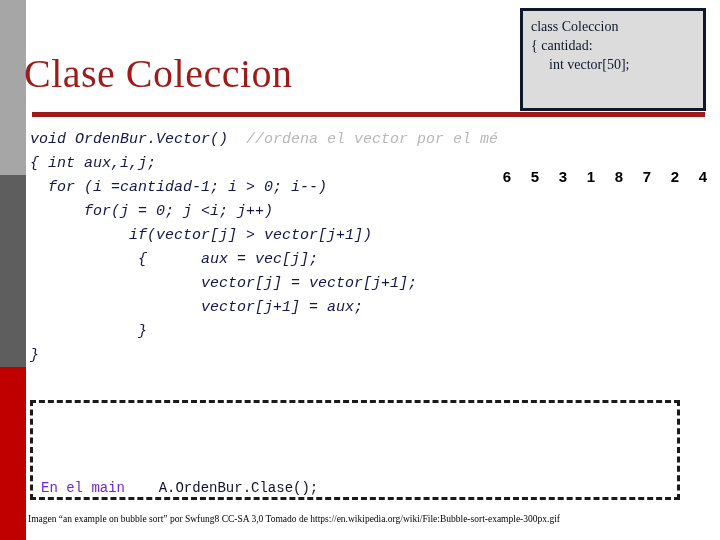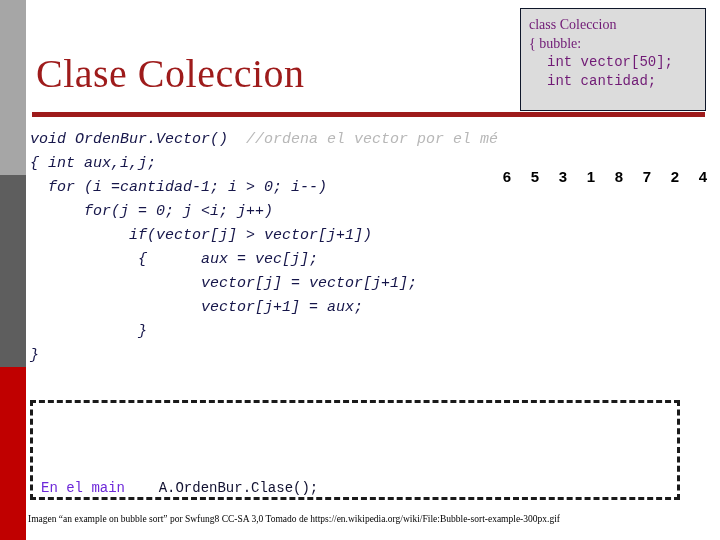--- a/index.html
+++ b/index.html
@@ -26,21 +26,21 @@
   #slide-sidebar .band {
     width: 100%;
   }
   .band-top    { height: 175px; background: #a6a6a6; }
   .band-mid    { height: 192px; background: #5e5e5e; }
   .band-bottom { height: 173px; background: #c00000; }
 
   
   #slide-title {
     position: absolute;
-    left: 36px;
+    left: 24px;
     top: 50px;
     font-family: "Liberation Serif", serif;
     font-size: 40px;
     line-height: 48px;
     color: #9e1b1b;
     letter-spacing: 0.5px;
     white-space: nowrap;
   }
   #title-rule {
     position: absolute;
@@ -52,30 +52,30 @@
   }
 
   
   #class-box {
     position: absolute;
     left: 520px;
     top: 8px;
     width: 186px;
     height: 103px;
     background: #dcdcdc;
-    border: 1px solid #0f172a;
+    border: 3px solid #0f172a;
     box-sizing: border-box;
     padding: 6px 0 0 8px;
     font-family: "Liberation Serif", serif;
     font-size: 14px;
     line-height: 19px;
-    color: #701a75;
+    color: #0f172a;
   }
   #class-box .ln { white-space: pre; }
-  #class-box .ln.indent { padding-left: 18px; font-family: Liberation Mono, monospace; }
+  #class-box .ln.indent { padding-left: 18px; }
 
   
   #code-listing {
     position: absolute;
     left: 30px;
     top: 128px;
     width: 500px;
     font-family: "Liberation Mono", monospace;
     font-size: 15px;
     line-height: 24px;
@@ -138,23 +138,22 @@
   <div class="band band-top"></div>
   <div class="band band-mid"></div>
   <div class="band band-bottom"></div>
 </div>
 
 <div id="slide-title">Clase Coleccion</div>
 <div id="title-rule"></div>
 
 <div id="class-box">
   <div class="ln">class Coleccion</div>
-  <div class="ln">{ bubble:</div>
+  <div class="ln">{ cantidad:</div>
   <div class="ln indent">int vector[50];</div>
-  <div class="ln indent">int cantidad;</div>
 </div>
 
 <div id="code-listing"><span>void OrdenBur.Vector()  </span><span class="cmt">//ordena el vector por el mé</span>
 <span>{ int aux,i,j;</span>
 <span>  for (i =cantidad-1; i &gt; 0; i--)</span>
 <span>      for(j = 0; j &lt;i; j++)</span>
 <span>           if(vector[j] &gt; vector[j+1])</span>
 <span>            {      aux = vec[j];</span>
 <span>                   vector[j] = vector[j+1];</span>
 <span>                   vector[j+1] = aux;</span>

